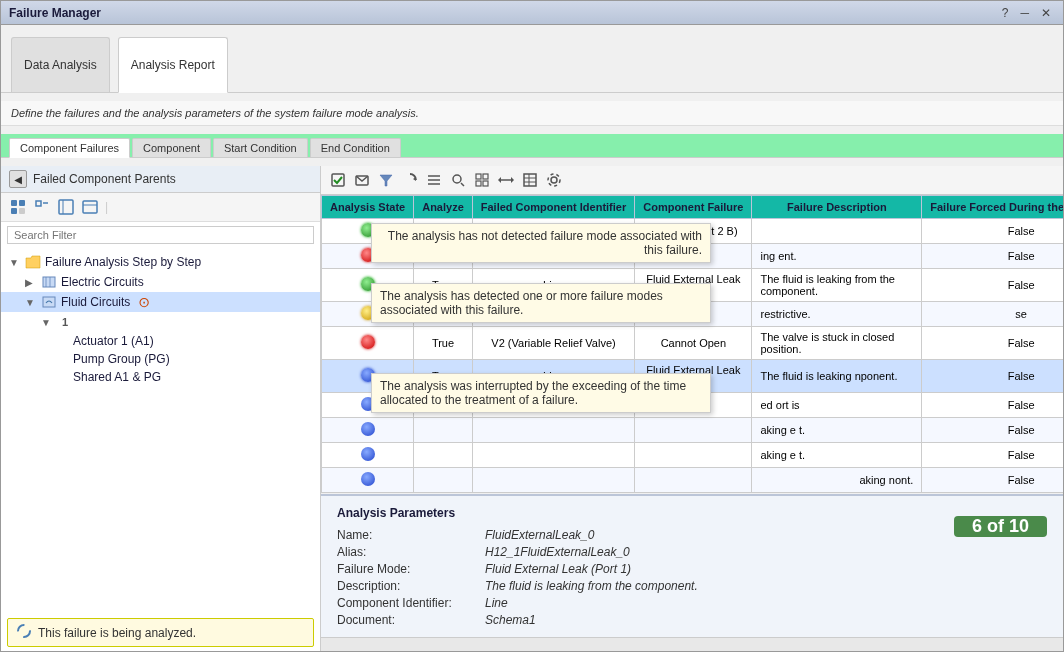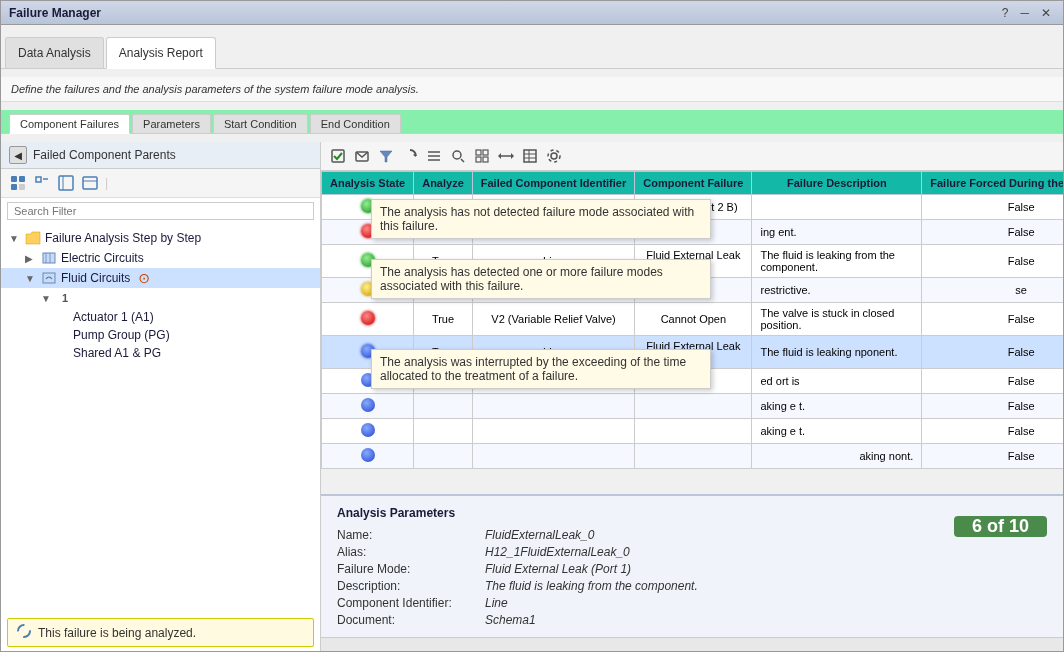--- a/index.html
+++ b/index.html
@@ -6,21 +6,21 @@
     body { background: #f0f0f0; width: 1064px; height: 652px; overflow: hidden; }
 
     .window { width: 1064px; height: 652px; background: #f0f0f0; border: 1px solid #999; display: flex; flex-direction: column; gap: 8px; }
 
     .title-bar { background: linear-gradient(to bottom, #d0d8e8, #b8c4d8); padding: 4px 8px; display: flex; align-items: center; justify-content: space-between; border-bottom: 1px solid #999; height: 24px; }
     .title-bar-title { font-size: 12px; font-weight: bold; color: #1a1a3a; }
     .title-bar-controls { display: flex; gap: 4px; font-size: 11px; color: #444; }
     .title-bar-controls span { cursor: pointer; padding: 0 4px; }
 
     .tab-bar-outer { background: #f0f0f0; border-bottom: 1px solid #ccc; padding: 4px 4px 0; display: flex; gap: 2px; }
-    .tab { padding: 8px 12px; border: 1px solid #ccc; border-bottom: none; background: #e0e0e0; cursor: pointer; color: #333; border-radius: 3px 3px 0 0; }
+    .tab { padding: 20px 12px; border: 1px solid #ccc; border-bottom: none; background: #e0e0e0; cursor: pointer; color: #333; border-radius: 3px 3px 0 0; margin-left: 6px; }
     .tab.active { background: #fff; border-bottom: 1px solid #fff; margin-bottom: -1px; font-weight: 500; }
 
     .description { padding: 6px 10px; color: #333; font-style: italic; font-size: 11px; border-bottom: 1px solid #ddd; background: #f8f8f8; }
 
     .sub-tab-bar { background: #86efac; padding: 4px 8px 0; display: flex; gap: 2px; border-bottom: 1px solid #ccc; }
     .sub-tab { padding: 3px 10px; border: 1px solid #ccc; border-bottom: none; background: #e0e0e0; cursor: pointer; color: #333; border-radius: 2px 2px 0 0; font-size: 11px; }
     .sub-tab.active { background: #fff; border-bottom: 1px solid #fff; margin-bottom: -1px; }
 
     .main-content { display: flex; flex: 1; overflow: hidden; }
 
@@ -90,21 +90,21 @@
 
   <div class="tab-bar-outer">
     <div class="tab">Data Analysis</div>
     <div class="tab active">Analysis Report</div>
   </div>
 
   <div class="description">Define the failures and the analysis parameters of the system failure mode analysis.</div>
 
   <div class="sub-tab-bar">
     <div class="sub-tab active">Component Failures</div>
-    <div class="sub-tab">Parameters</div>
+    <div class="sub-tab">Component</div>
     <div class="sub-tab">Start Condition</div>
     <div class="sub-tab">End Condition</div>
   </div>
 
   <div class="main-content">
 
     <div class="left-panel">
       <div class="left-panel-header">
         <div class="nav-btn">◀</div>
         <span>Failed Component Parents</span>
@@ -274,21 +274,21 @@
         <button class="tool-btn">
           <svg width="16" height="16" viewBox="0 0 16 16">
               <circle cx="8" cy="8" r="3" fill="none" stroke="#555" stroke-width="1.5"></circle>
               <circle cx="8" cy="8" r="6" fill="none" stroke="#555" stroke-width="1.5" stroke-dasharray="3 3"></circle>
             </svg>
         </button>
       </div>
 
       <div class="table-container" style="position: relative;">
 
-        <div class="tooltip-overlay" style="top: 28px; left: 50px; width: 365px;">
+        <div class="tooltip-overlay" style="top: 28px; left: 50px; width: 365px; text-align: right;">
           <span>The analysis has not detected failure mode associated with this failure.</span>
         </div>
         <div class="tooltip-overlay" style="top: 88px; left: 50px; width: 340px;">
           <span>The analysis has detected one or more failure modes associated with this failure.</span>
         </div>
         <div class="tooltip-overlay" style="top: 178px; left: 50px; width: 390px;">
           <span>The analysis was interrupted by the exceeding of the time allocated to the treatment of a failure.</span>
         </div>
 
         <table>

